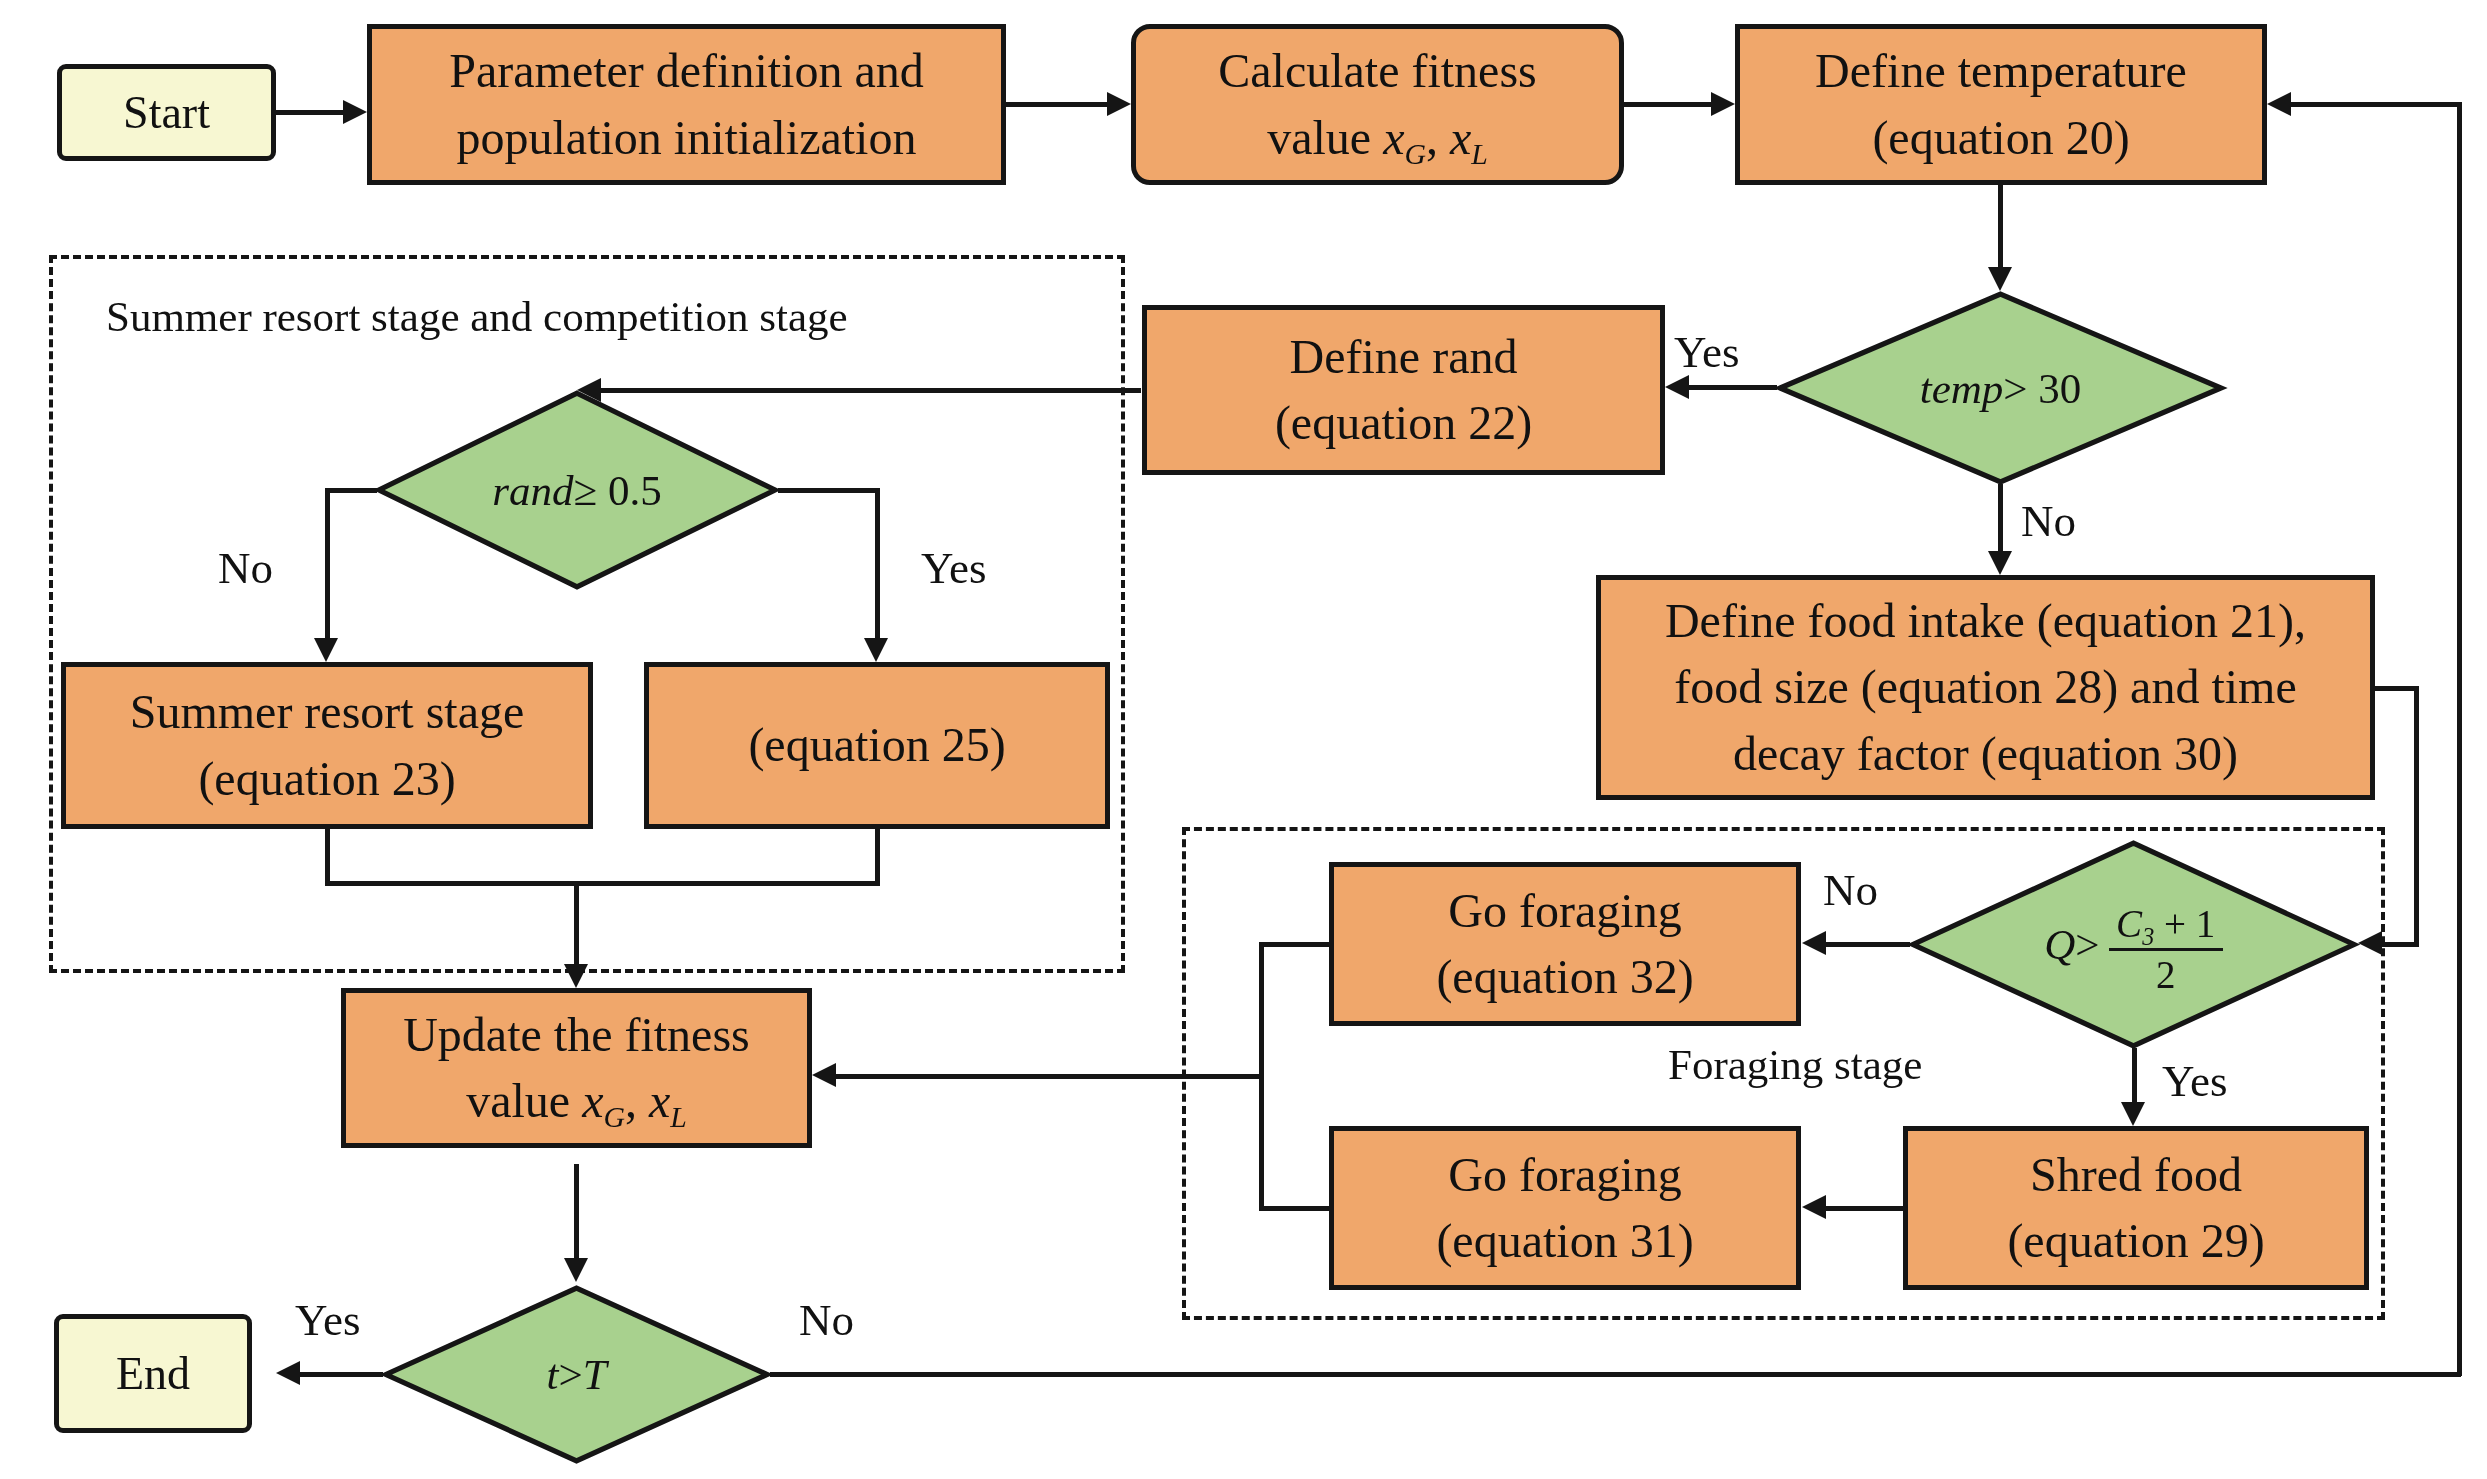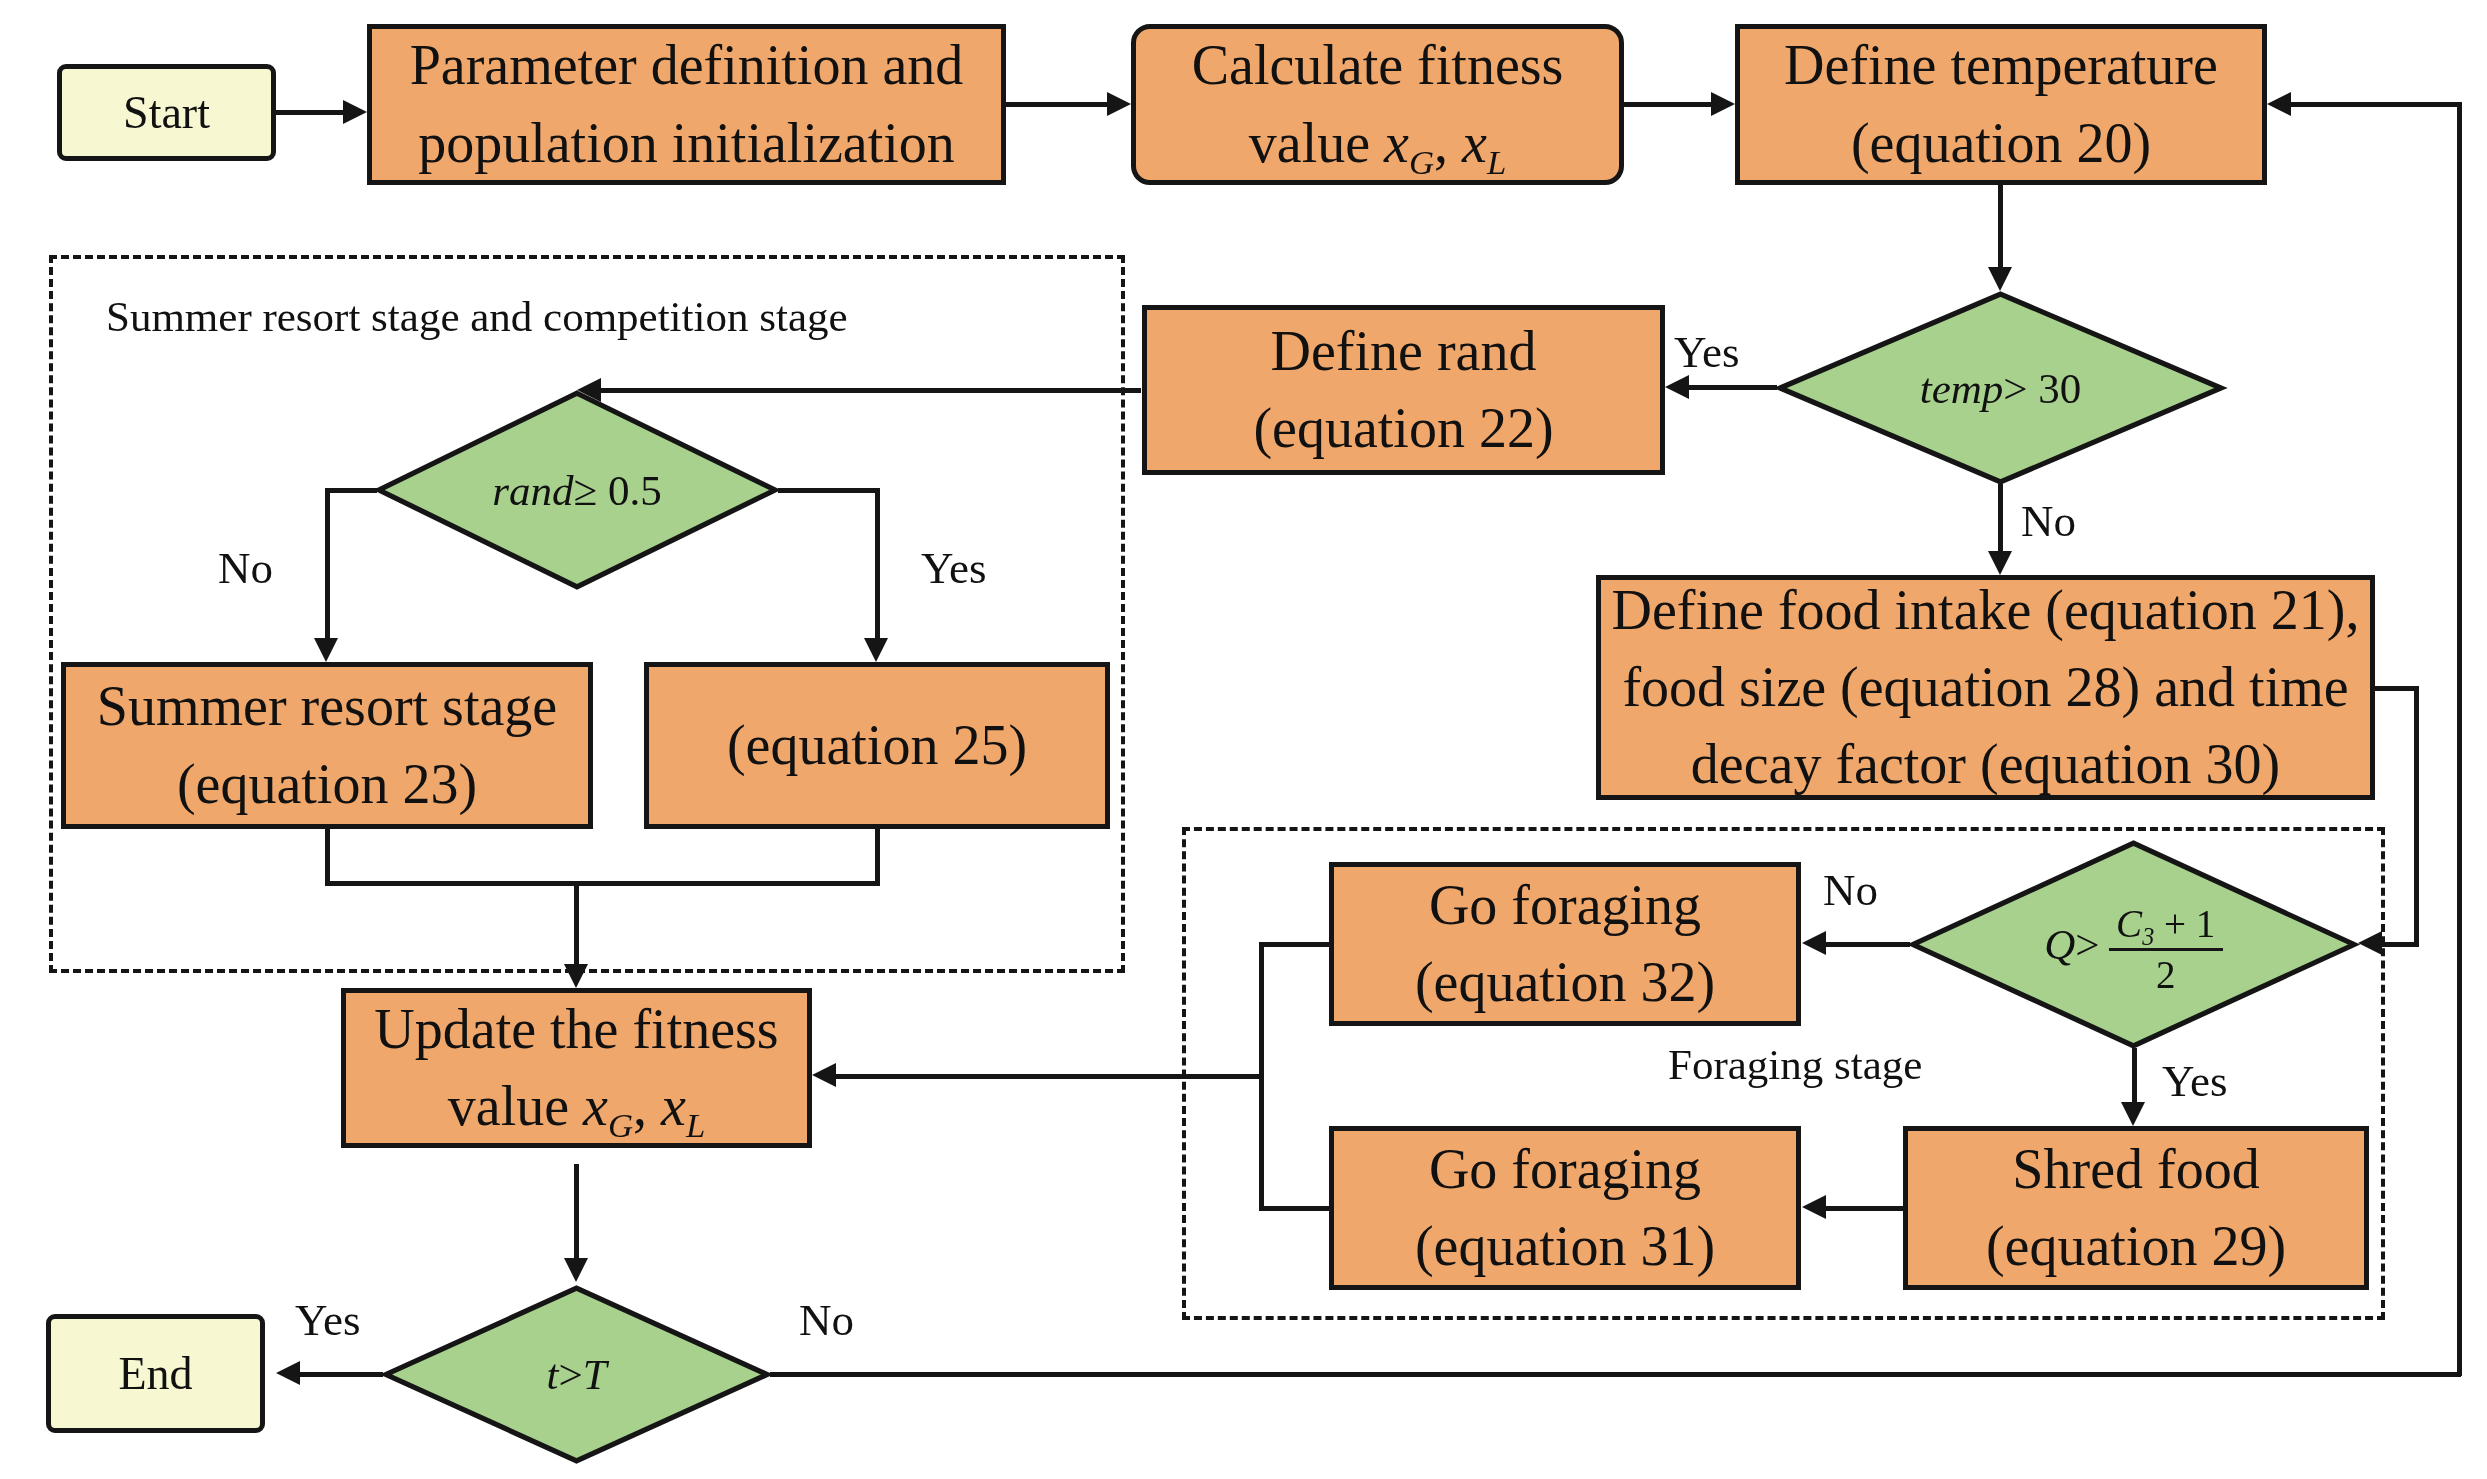--- a/index.html
+++ b/index.html
@@ -3,21 +3,21 @@
 <meta charset="utf-8">
 <style>
   html,body{margin:0;padding:0;background:#ffffff;}
   #canvas{
     position:relative;width:2487px;height:1480px;background:#ffffff;overflow:hidden;
     font-family:"Liberation Serif","DejaVu Serif",serif;color:#111;
   }
   .node{
     position:absolute;display:flex;flex-direction:column;align-items:center;justify-content:center;
     text-align:center;box-sizing:border-box;border:5.2px solid #151515;
-    font-size:56px;line-height:1.38;
+    font-size:48px;line-height:1.38;
   }
   .process{background:#f0a76b;}
   .terminal{background:#f7f7d2;border-radius:9px;font-size:46px;}
   .dashed-group{
     position:absolute;box-sizing:border-box;border:4.5px dashed #151515;background:transparent;
   }
   .group-title{
     position:absolute;font-size:43px;white-space:nowrap;
   }
   .diamond-svg{position:absolute;overflow:visible;}
@@ -47,21 +47,21 @@
 
   <div class="dashed-group" style="left:49px;top:255px;width:1076px;height:718px;"></div>
   <div class="group-title" style="left:106px;top:292px;">Summer resort stage and competition stage</div>
 
   <div class="dashed-group" style="left:1182px;top:827px;width:1203px;height:493px;"></div>
   <div class="group-title" style="left:1668px;top:1040px;">Foraging stage</div>
 
   <div class="node terminal" style="left:57px;top:64px;width:219px;height:97px;">
     <span>Start</span>
   </div>
-  <div class="node terminal" style="left:46px;top:1314px;width:219px;height:119px;">
+  <div class="node terminal" style="left:54px;top:1314px;width:198px;height:119px;">
     <span>End</span>
   </div>
 
   <div class="node process" style="left:367px;top:24px;width:639px;height:161px;">
     <span>Parameter definition and</span>
     <span>population initialization</span>
   </div>
 
   <div class="node process" style="left:1131px;top:24px;width:493px;height:161px;border-radius:19px;">
     <span>Calculate fitness</span>

